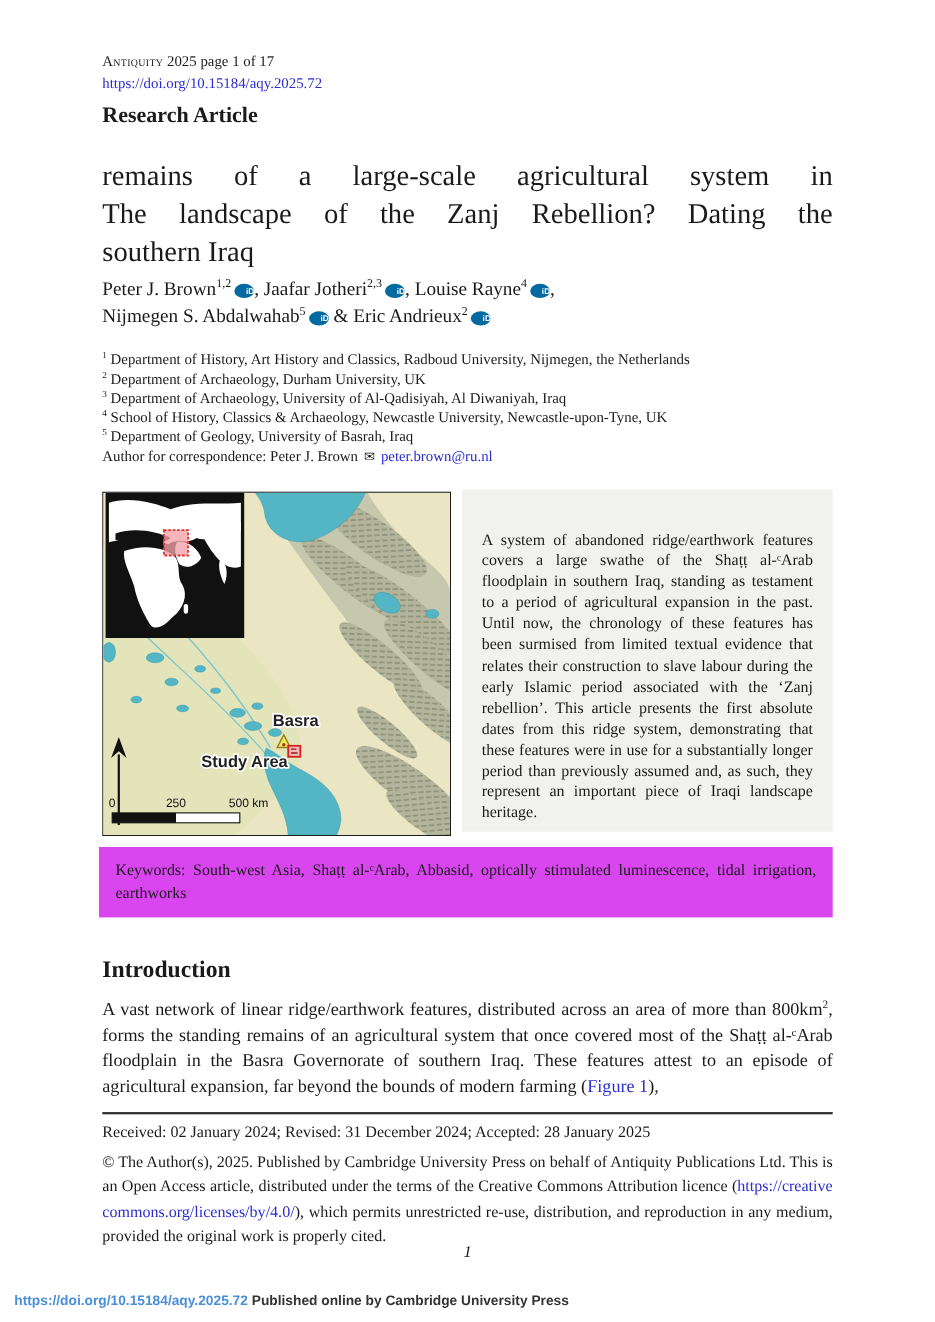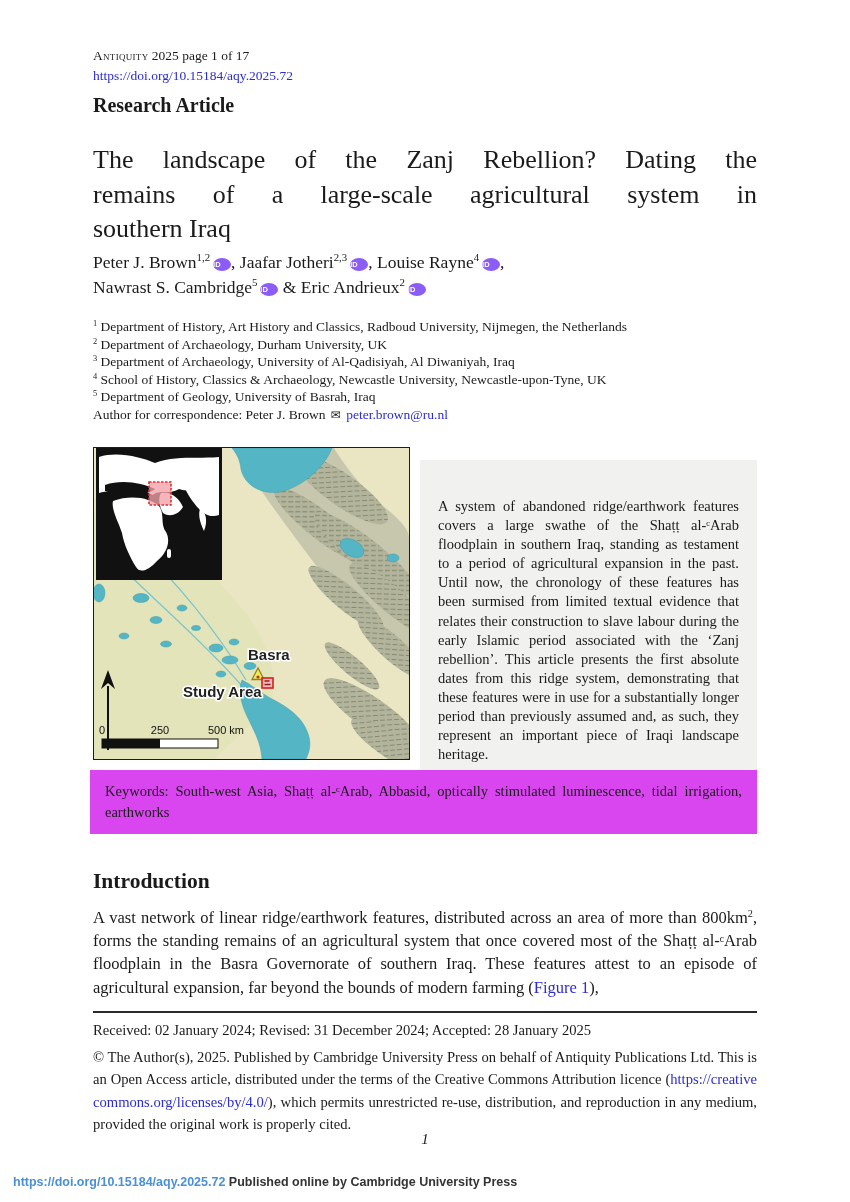--- a/index.html
+++ b/index.html
@@ -13,33 +13,33 @@
   .smallcaps{font-variant:small-caps;letter-spacing:.3px;}
   .article-type{left:93px;top:94px;font-size:20px;font-weight:bold;}
 
   
   .title{left:93px;top:143px;width:664px;font-size:26px;line-height:34.5px;font-weight:500;}
   .title .jl{text-align:justify;text-align-last:justify;}
 
   
   .authors{left:93px;top:250px;width:664px;font-size:17.5px;line-height:25px;}
   sup{font-size:.62em;line-height:0;}
-  .orcid{display:inline-block;width:18px;height:13px;border-radius:50%;background:#8b5cf6;
+  .orcid{display:inline-block;width:18px;height:13px;border-radius:50%;background:#0369a1;
          color:#fff;font-family:"Liberation Sans","DejaVu Sans",sans-serif;font-size:7.5px;
-         font-weight:bold;line-height:13px;text-align:left;vertical-align:1px;margin-left:3px;}
+         font-weight:bold;line-height:13px;text-align:right;vertical-align:1px;margin-left:3px;}
   .sep{white-space:pre-wrap;}
 
   
   .affils{left:93px;top:318px;width:664px;font-size:13.5px;line-height:17.6px;}
   .affils .email-icon{font-size:12px;margin:0 2px;}
 
   
   .figure-map{left:93px;top:447px;width:315px;height:311px;}
   .figure-map svg{display:block;border:1px solid #1d1d1d;}
-  .abstract-box{left:420px;top:460px;width:337px;height:311px;background:#f1f1ef;box-sizing:border-box;
+  .abstract-box{left:420px;top:445px;width:337px;height:311px;background:#f1f1ef;box-sizing:border-box;
                 padding:37px 18px 0 18px;}
   .abstract-box p{margin:0;font-size:14.5px;line-height:19.1px;text-align:justify;}
 
   
   .keywords-box{left:90px;top:770px;width:667px;background:#d946ef;box-sizing:border-box;
                 padding:11px 15px;font-size:14.5px;line-height:21px;text-align:justify;}
 
   
   .intro-h{left:93px;top:869px;font-size:21.5px;font-weight:bold;}
   .intro-p{left:93px;top:906px;width:664px;font-size:16.5px;line-height:23.2px;text-align:justify;}
@@ -65,31 +65,31 @@
 
 <div class="page">
 
   <div class="abs jhead">
     <div><span class="smallcaps">Antiquity</span><span> 2025 page 1 of 17</span></div>
     <div><span class="link">https://doi.org/10.15184/aqy.2025.72</span></div>
   </div>
   <div class="abs article-type">Research Article</div>
 
   <div class="abs title">
+    <div class="jl">remains of a large-scale agricultural system in</div>
     <div class="jl">The landscape of the Zanj Rebellion? Dating the</div>
-    <div class="jl">remains of a large-scale agricultural system in</div>
     <div>southern Iraq</div>
   </div>
 
   <div class="abs authors">
     <div>
       <span>Peter J. Brown</span><sup>1,2</sup><span class="orcid">iD</span><span class="sep">, </span><span>Jaafar Jotheri</span><sup>2,3</sup><span class="orcid">iD</span><span class="sep">, </span><span>Louise Rayne</span><sup>4</sup><span class="orcid">iD</span><span class="sep">,</span>
     </div>
     <div>
-      <span>Nawrast S. Cambridge</span><sup>5</sup><span class="orcid">iD</span><span class="sep"> &amp; </span><span>Eric Andrieux</span><sup>2</sup><span class="orcid">iD</span>
+      <span>Nijmegen S. Abdalwahab</span><sup>5</sup><span class="orcid">iD</span><span class="sep"> &amp; </span><span>Eric Andrieux</span><sup>2</sup><span class="orcid">iD</span>
     </div>
   </div>
 
   <div class="abs affils">
     <div><sup>1</sup><span> Department of History, Art History and Classics, Radboud University, Nijmegen, the Netherlands</span></div>
     <div><sup>2</sup><span> Department of Archaeology, Durham University, UK</span></div>
     <div><sup>3</sup><span> Department of Archaeology, University of Al-Qadisiyah, Al Diwaniyah, Iraq</span></div>
     <div><sup>4</sup><span> School of History, Classics &amp; Archaeology, Newcastle University, Newcastle-upon-Tyne, UK</span></div>
     <div><sup>5</sup><span> Department of Geology, University of Basrah, Iraq</span></div>
     <div><span>Author for correspondence: Peter J. Brown</span> <span class="email-icon">✉</span> <span class="link">peter.brown@ru.nl</span></div>

